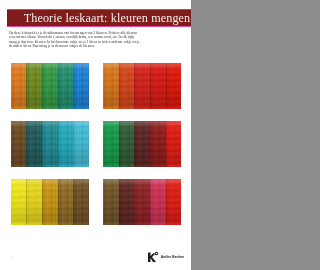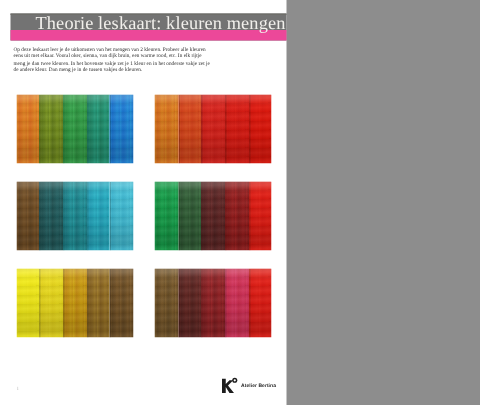--- a/index.html
+++ b/index.html
@@ -13,23 +13,23 @@
     background:#ffffff;
     overflow:hidden;
     box-sizing:border-box;
   }
 
   
   .titlebar{
     position:absolute;
     left:7px; top:9px;
     width:200px; height:18px;
-    background:#737373;
+    background:#7f1d1d;
     border-top:1px solid #6e6e6a;
-    border-bottom:7px solid #ec4899;
+    border-bottom:1px solid #ec4899;
     display:flex; align-items:center; justify-content:center;
     box-sizing:border-box;
   }
   .titlebar .title{
     font-family:"Liberation Serif", serif;
     color:#f2f0ec;
     font-size:12.2px;
     letter-spacing:.1px;
     white-space:nowrap;
     line-height:1;

